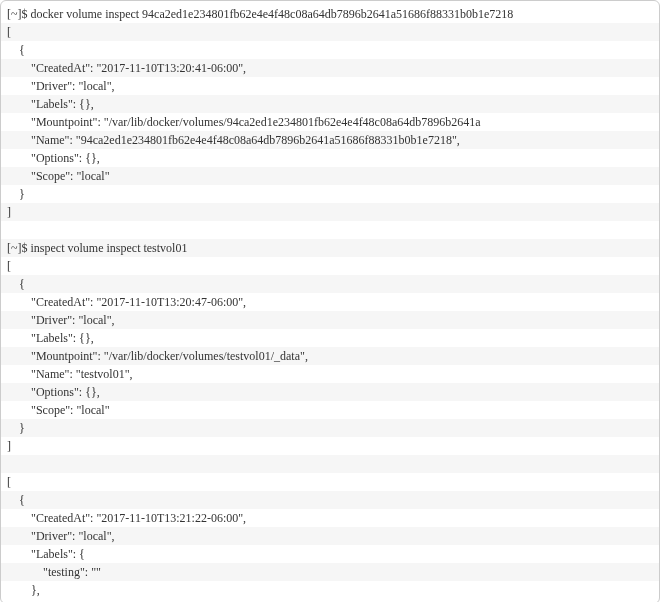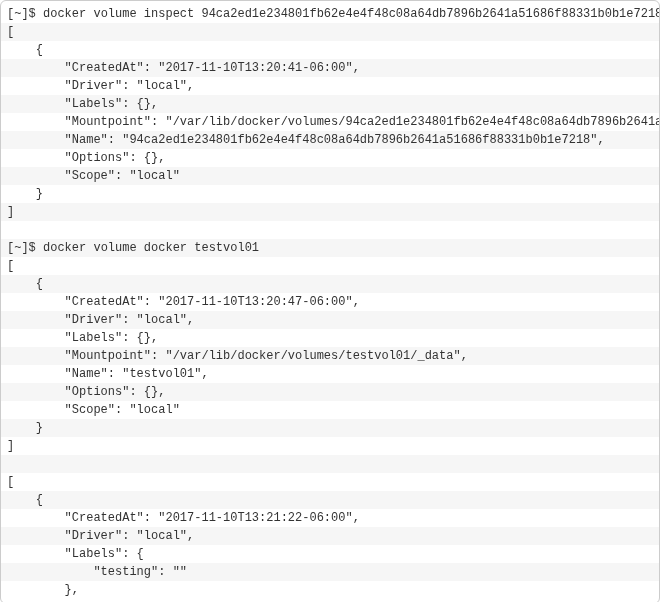--- a/index.html
+++ b/index.html
@@ -12,20 +12,21 @@
       width: 660px;
       overflow: hidden;
       border: 1px solid #ccc;
       border-radius: 6px;
       padding: 4px 0;
     }
     .line {
       white-space: pre;
       padding: 0 6px;
       overflow: hidden;
+      font-family: Liberation Serif, serif;
     }
     .line:nth-child(even) {
       background: #f6f6f6;
     }
   </style>
 </head>
 <body>
 
 <div id="terminal">
     <div class="line"><span>[~]$ </span><span>docker volume inspect 94ca2ed1e234801fb62e4e4f48c08a64db7896b2641a51686f88331b0b1e7218</span></div>
@@ -34,21 +35,21 @@
     <div class="line">        "CreatedAt": "2017-11-10T13:20:41-06:00",</div>
     <div class="line">        "Driver": "local",</div>
     <div class="line">        "Labels": {},</div>
     <div class="line">        "Mountpoint": "/var/lib/docker/volumes/94ca2ed1e234801fb62e4e4f48c08a64db7896b2641a</div>
     <div class="line">        "Name": "94ca2ed1e234801fb62e4e4f48c08a64db7896b2641a51686f88331b0b1e7218",</div>
     <div class="line">        "Options": {},</div>
     <div class="line">        "Scope": "local"</div>
     <div class="line">    }</div>
     <div class="line">]</div>
     <div class="line">&nbsp;</div>
-    <div class="line"><span>[~]$ </span><span>docker volume docker testvol01</span></div>
+    <div class="line"><span>[~]$ </span><span>inspect volume inspect testvol01</span></div>
     <div class="line">[</div>
     <div class="line">    {</div>
     <div class="line">        "CreatedAt": "2017-11-10T13:20:47-06:00",</div>
     <div class="line">        "Driver": "local",</div>
     <div class="line">        "Labels": {},</div>
     <div class="line">        "Mountpoint": "/var/lib/docker/volumes/testvol01/_data",</div>
     <div class="line">        "Name": "testvol01",</div>
     <div class="line">        "Options": {},</div>
     <div class="line">        "Scope": "local"</div>
     <div class="line">    }</div>

